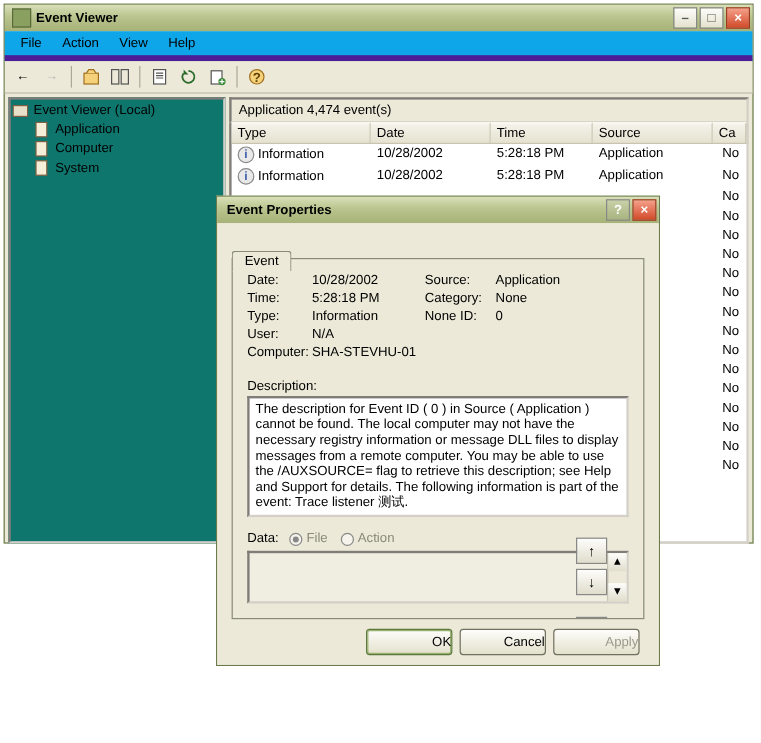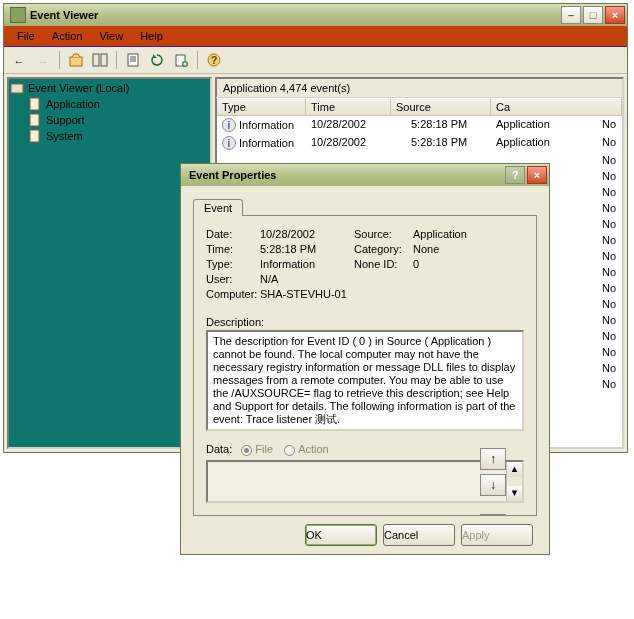--- a/index.html
+++ b/index.html
@@ -3,56 +3,56 @@
 <meta charset="utf-8">
 <style>
 *{box-sizing:border-box;margin:0;padding:0;font-family:Tahoma,Arial,sans-serif;font-size:11px;color:#000}
 body{background:#fff;width:634px;height:619px;position:relative;overflow:hidden}
 .win{position:absolute;border:1px solid #6a7a4a;background:#ece9d8}
 .titlebar{height:22px;background:linear-gradient(#d9e0b8,#b9c48e 45%,#a7b278);display:flex;align-items:center;padding:0 2px;color:#4a5a2a;font-weight:bold}
 .titlebar .ticon{width:16px;height:16px;margin:0 4px;background:#8aa060;border:1px solid #5a6a3a}
 .titlebar .ttxt{flex:1}
 .tbtn{width:20px;height:18px;margin-left:2px;border:1px solid #888;background:linear-gradient(#fdfdfb,#e4e1cc);display:flex;align-items:center;justify-content:center;font-family:Arial;font-weight:bold;color:#555}
 .tbtn.close{background:linear-gradient(#f5a08a,#d24a2a);color:#fff;border-color:#a03820}
-.menubar{background:#c2410c;padding:2px 6px;border-bottom:1px solid #4c1d95}
+.menubar{background:#0ea5e9;padding:2px 6px;border-bottom:5px solid #4c1d95}
 .menubar span{padding:2px 7px;display:inline-block}
 .toolbar{background:#ece9d8;padding:2px 4px;border-bottom:1px solid #c0bca8;display:flex;align-items:center;gap:2px}
 .toolbtn{width:22px;height:22px;display:flex;align-items:center;justify-content:center;border:1px solid transparent}
 .sep{width:1px;height:18px;background:#aca899;margin:0 3px}
 .body-split{display:flex;height:calc(100% - 70px)}
 .treepane{width:205px;border:2px inset #d4d0c8;background:#0f766e;margin:3px;padding:1px}
 .treerow{display:flex;align-items:center;gap:4px;padding:1px 0}
 .treerow.child{margin-left:18px}
 .ticon2{width:14px;height:14px;display:inline-block}
 .listpane{flex:1;margin:3px 3px 3px 0;display:flex;flex-direction:column}
 .listhdr{background:#ece9d8;border:2px inset #d4d0c8;border-bottom:1px solid #d4d0c8;padding:3px 6px}
 .cols{display:flex;background:#ece9d8;border-left:2px inset #d4d0c8;border-right:2px inset #d4d0c8}
 .col{border-right:1px solid #c8c4b0;border-bottom:1px solid #c8c4b0;border-top:1px solid #fff;padding:2px 5px;background:linear-gradient(#f5f3eb,#e5e2d0)}
 .rows{border:2px inset #d4d0c8;border-top:0;flex:1;background:#fff}
 .row{display:flex;padding:1px 0}
 .cell{padding:1px 5px;overflow:hidden;white-space:nowrap}
 .info-icon{width:14px;height:14px;border-radius:50%;background:#e8e8e8;border:1px solid #888;display:inline-flex;align-items:center;justify-content:center;font-weight:bold;color:#3a5aaa;font-size:10px;margin-right:3px}
-.c-type{width:89px;display:flex;align-items:center}
+.c-type{width:116px;display:flex;align-items:center}
 .c-date{width:100px}
 .c-time{width:85px}
 .c-src{width:100px}
 .c-ca{width:28px}
 
 #dlg{left:180px;top:163px;width:370px;height:392px}
 .dlgbody{padding:12px 12px 8px 12px;height:calc(100% - 22px);display:flex;flex-direction:column;background:#ece9d8}
-.tabstrip{display:flex;position:relative;top:1px;z-index:2}
+.tabstrip{display:flex;position:relative;top:11px;z-index:2}
 .tab{border:1px solid #8a8a7a;border-bottom:0;border-radius:3px 3px 0 0;padding:2px 10px;background:#ece9d8}
 .tabpanel{border:1px solid #8a8a7a;background:#ece9d8;flex:1;padding:12px;display:flex;flex-direction:column;overflow:hidden}
 .kv{display:grid;grid-template-columns:50px 90px 55px 80px;row-gap:3px;column-gap:4px;margin-bottom:2px}
 .navcol{position:absolute;right:26px;top:232px;width:30px;display:flex;flex-direction:column;gap:4px;z-index:5}
 .navbtn{width:26px;height:22px;border:1px solid #888;background:linear-gradient(#fdfdfb,#e0ddcc);display:flex;align-items:center;justify-content:center;font-size:12px}
 .descbox{border:2px inset #d4d0c8;background:#fff;padding:3px 5px;height:130px;overflow:auto;margin-top:2px;line-height:13px}
 .databox{border:2px inset #d4d0c8;background:#f0eee0;height:56px;margin-top:4px;position:relative}
 .dlgbtns{display:flex;justify-content:flex-end;gap:6px;padding:8px 4px 0 0}
-.pushbtn{min-width:72px;height:22px;border:1px solid #707060;background:linear-gradient(#fdfdfb,#e4e1cc);border-radius:3px;text-align:left;line-height:20px}
+.pushbtn{min-width:72px;height:22px;border:1px solid #707060;background:linear-gradient(#fdfdfb,#e4e1cc);border-radius:3px;text-align:right;line-height:20px}
 .pushbtn.default{border:1px solid #5a7a3a;box-shadow:0 0 0 1px #9ab070 inset}
 .pushbtn.disabled{color:#9a9a8a}
 .radio{width:11px;height:11px;border-radius:50%;border:1px solid #888;display:inline-block;vertical-align:middle;margin-right:3px;background:#f5f3eb}
 .radio.on::after{content:"";display:block;width:5px;height:5px;border-radius:50%;background:#888;margin:2px}
 .help{background:linear-gradient(#c8d0a8,#a8b480);color:#fff;font-weight:bold}
 svg{display:block}
 </style>
 </head>
 <body>
 
@@ -131,35 +131,36 @@
             </svg>
           </span>
     <span>Application</span>
    </div>
    <div class="treerow child">
     <span class="ticon2">
             <svg width="14" height="14">
               <rect x="2" y="1" width="9" height="12" fill="#f5eed8" stroke="#806040"></rect>
             </svg>
           </span>
-    <span>Support</span>
+    <span>Computer</span>
    </div>
    <div class="treerow child">
     <span class="ticon2">
             <svg width="14" height="14">
               <rect x="2" y="1" width="9" height="12" fill="#f5eed8" stroke="#806040"></rect>
             </svg>
           </span>
     <span>System</span>
    </div>
   </div>
   <div class="listpane">
    <div class="listhdr">Application   4,474 event(s)</div>
    <div class="cols">
     <div class="col c-type">Type</div>
+    <div class="col c-date">Date</div>
     <div class="col c-time">Time</div>
     <div class="col c-src">Source</div>
     <div class="col c-ca" style="flex:1">Ca</div>
    </div>
    <div class="rows" id="rows">
           <div class="row">
             <span class="cell c-type"><span class="info-icon">i</span>Information</span>
             <span class="cell c-date">10/28/2002</span>
             <span class="cell c-time">5:28:18 PM</span>
             <span class="cell c-src">Application</span>

